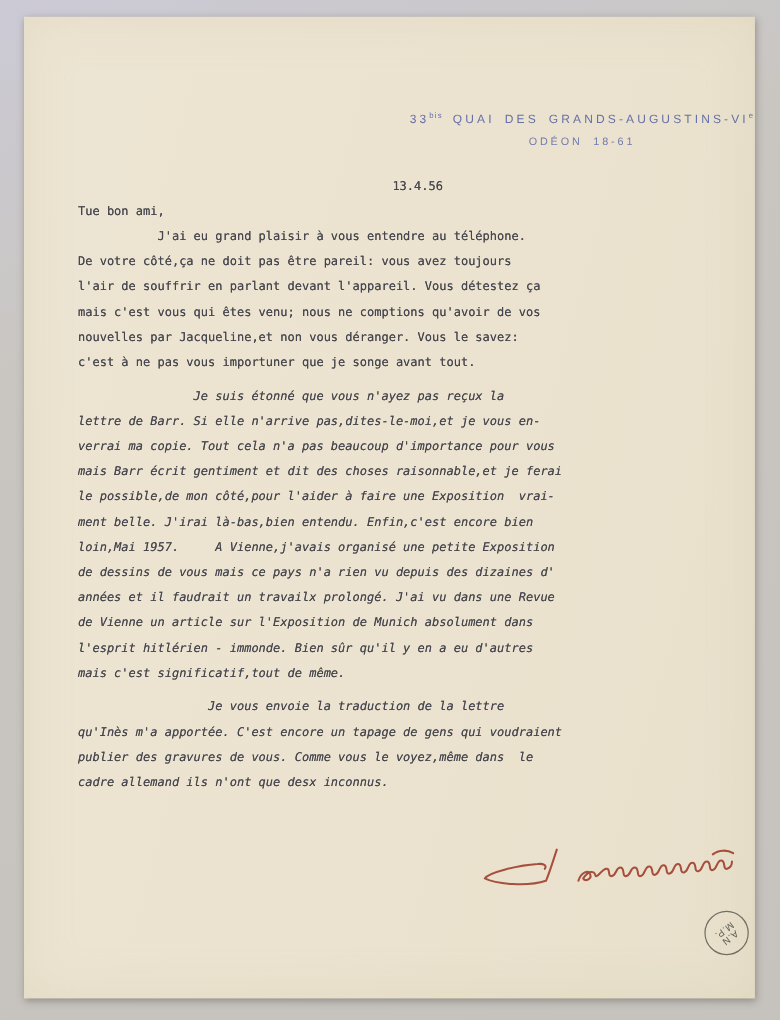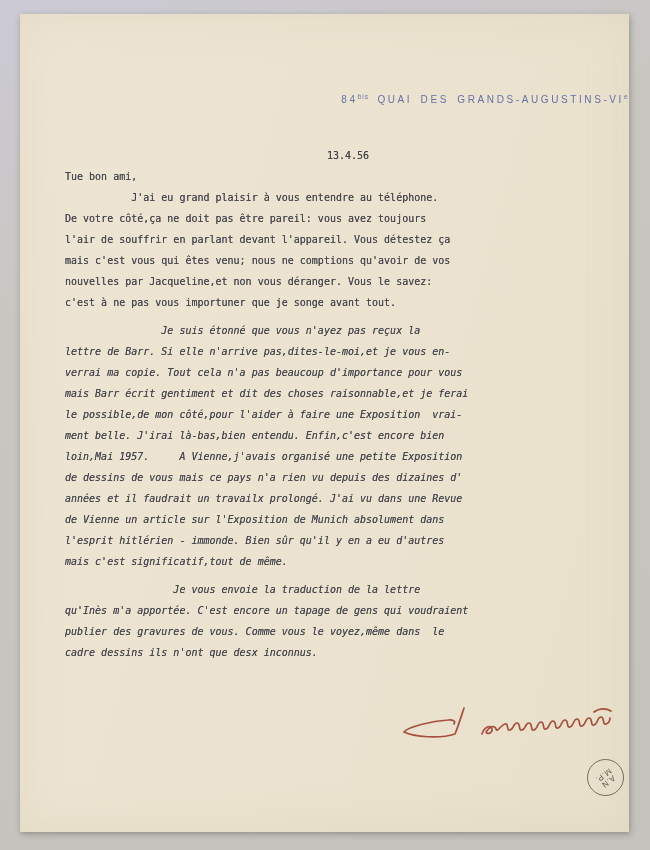--- a/index.html
+++ b/index.html
@@ -44,21 +44,22 @@
     font-size:8px;line-height:8px;letter-spacing:.5px;
     color:rgba(74,72,66,.85);text-align:center;
   }
 </style>
 </head>
 <body>
 
 <div class="paper">
 
   <div class="letterhead">
-    <div class="lh-line1"><span>84</span><sup>bis</sup> <span>QUAI DES GRANDS-AUGUSTINS-VI</span><sup>e</sup></div>
+    <div class="lh-line1"><span>33</span><sup>bis</sup> <span>QUAI DES GRANDS-AUGUSTINS-VI</span><sup>e</sup></div>
+    <div class="lh-line2">ODÉON 18-61</div>
   </div>
 
   <div class="body-text">
     <div class="date-line">13.4.56</div>
     <div class="salutation">Tue bon ami,</div>
     <div class="para">           J'ai eu grand plaisir à vous entendre au téléphone.
 De votre côté,ça ne doit pas être pareil: vous avez toujours
 l'air de souffrir en parlant devant l'appareil. Vous détestez ça
 mais c'est vous qui êtes venu; nous ne comptions qu'avoir de vos
 nouvelles par Jacqueline,et non vous déranger. Vous le savez:
@@ -71,21 +72,21 @@
 ment belle. J'irai là-bas,bien entendu. Enfin,c'est encore bien
 loin,Mai 1957.     A Vienne,j'avais organisé une petite Exposition
 de dessins de vous mais ce pays n'a rien vu depuis des dizaines d'
 années et il faudrait un travailx prolongé. J'ai vu dans une Revue
 de Vienne un article sur l'Exposition de Munich absolument dans
 l'esprit hitlérien - immonde. Bien sûr qu'il y en a eu d'autres
 mais c'est significatif,tout de même.</div>
     <div class="para">                  Je vous envoie la traduction de la lettre
 qu'Inès m'a apportée. C'est encore un tapage de gens qui voudraient
 publier des gravures de vous. Comme vous le voyez,même dans  le
-cadre dessins ils n'ont que desx inconnus.</div>
+cadre allemand ils n'ont que desx inconnus.</div>
   </div>
 
   <div class="signature-wrap">
     <svg width="252" height="58" viewBox="0 0 252 58">
       <g fill="none" stroke="#9e3b29" stroke-width="1.7" stroke-linecap="round" stroke-linejoin="round" opacity="0.88">
         <path d="M66,2 C63,11 60,21 57,28 C42,33 16,31 6,26 C9,21 34,15 50,14 C55,13.5 58,15 56,18"></path>
         <path d="M84,28 C86,21 93,18 94,23 C95,27 89,29 88,26 C92,20 97,19 98,23 C99,27 103,19 107,18 C111,17 108,25 112,24 C116,23 115,17 119,17 C123,17 120,25 124,24 C128,23 127,17 131,17 C135,17 132,25 136,24 C140,23 139,16 143,16 C147,16 144,24 148,23 C152,22 151,15 155,15 C159,15 156,23 160,22 C164,21 163,14 167,14 C171,14 168,22 172,21 C176,20 175,13 179,13 C183,13 180,21 184,20 C188,19 187,12 191,12 C195,12 192,20 196,19 C200,18 199,11 203,11 C207,11 204,19 208,18 C211,17 212,14 212,12"></path>
         <path d="M196,6 C201,2 208,2 213,5"></path>
       </g>
     </svg>

